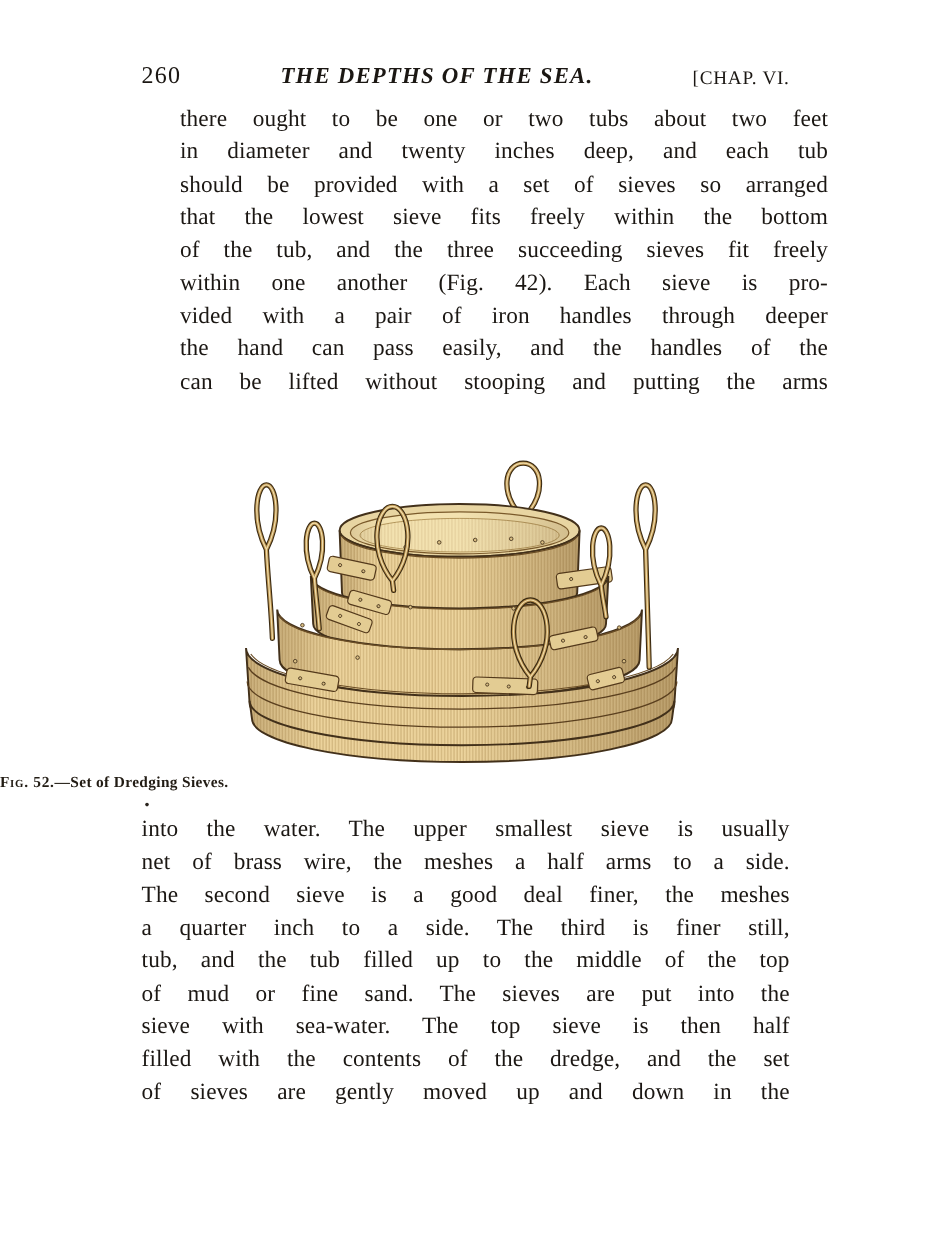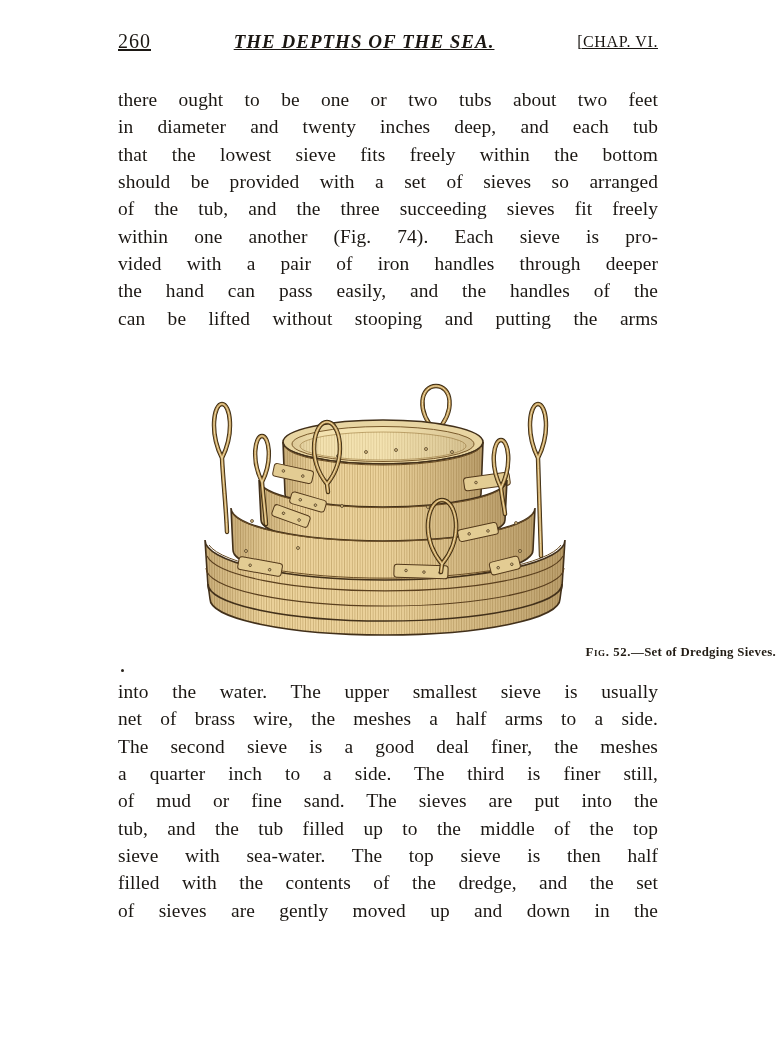--- a/index.html
+++ b/index.html
@@ -2,39 +2,39 @@
 <html><head>
 <meta charset="utf-8">
 <style>
   html,body{margin:0;padding:0;}
   body{
     width:776px;height:1050px;position:relative;overflow:hidden;
     background:#ffffff;color:#1b1713;
     font-family:"Liberation Serif","DejaVu Serif",serif;
   }
   .page-header{
-    position:absolute;left:118px;top:30px;width:540px;
-    display:flex;align-items:center;text-decoration:underline;
+    position:absolute;left:118px;top:52px;width:540px;
+    display:flex;align-items:flex-end;
   }
   .page-number{font-size:20px;letter-spacing:1px;}
   .running-title{
     flex:1;text-align:center;font-style:italic;font-weight:bold;
     font-size:19px;letter-spacing:1px;
   }
   .chapter-ref{font-size:16px;letter-spacing:0.6px;}
   .body-block{position:absolute;left:118px;width:540px;font-size:19.4px;line-height:27.35px;}
-  #para1{top:86px;}
+  #para1{top:86px;margin-left:32px;}
   #para2{top:678px;}
   .tline{
     text-align:justify;text-align-last:justify;
     height:27.35px;word-spacing:0.09em;letter-spacing:0.1px;
   }
   .fig-wrap{position:absolute;left:190px;top:374px;width:390px;height:264px;}
   .fig-caption{
-    position:absolute;left:0;top:645px;width:776px;text-align:right;
+    position:absolute;left:0;top:645px;width:776px;text-align:left;
     font-size:12.8px;font-weight:600;letter-spacing:0.3px;color:#221c14;
   }
   .fig-caption .figlabel{font-variant:small-caps;letter-spacing:0.6px;}
   .stray-dot{
     position:absolute;left:121px;top:669px;width:3.4px;height:3.4px;
     border-radius:50%;background:#2a241d;
   }
   
   .ho{fill:none;stroke:#3a2a12;stroke-width:4.4;stroke-linecap:round;}
   .hm{fill:none;stroke:#bb9350;stroke-width:2.6;stroke-linecap:round;}
@@ -50,24 +50,24 @@
 
 <div class="page-header">
   <span class="page-number">260</span>
   <span class="running-title">THE DEPTHS OF THE SEA.</span>
   <span class="chapter-ref">[CHAP. VI.</span>
 </div>
 
 <div class="body-block" id="para1">
   <div class="tline">there ought to be one or two tubs about two feet</div>
   <div class="tline">in diameter and twenty inches deep, and each tub</div>
+  <div class="tline">should be provided with a set of sieves so arranged</div>
   <div class="tline">that the lowest sieve fits freely within the bottom</div>
-  <div class="tline">should be provided with a set of sieves so arranged</div>
   <div class="tline">of the tub, and the three succeeding sieves fit freely</div>
-  <div class="tline">within one another (Fig. 74).  Each sieve is pro-</div>
+  <div class="tline">within one another (Fig. 42).  Each sieve is pro-</div>
   <div class="tline">vided with a pair of iron handles through deeper</div>
   <div class="tline">the hand can pass easily, and the handles of the</div>
   <div class="tline">can be lifted without stooping and putting the arms</div>
 </div>
 
 <div class="fig-wrap">
 <svg width="390" height="264" viewBox="190 374 390 264" xmlns="http://www.w3.org/2000/svg">
   <defs>
     <pattern id="ph" patternUnits="userSpaceOnUse" width="2.6" height="6">
       <rect width="2.6" height="6" fill="#ecd39c"></rect>
@@ -232,18 +232,18 @@
   <span class="figlabel">Fig. 52.</span><span>—Set of Dredging Sieves.</span>
 </div>
 
 <div class="stray-dot"></div>
 
 <div class="body-block" id="para2">
   <div class="tline">into the water.  The upper smallest sieve is usually</div>
   <div class="tline">net of brass wire, the meshes a half arms to a side.</div>
   <div class="tline">The second sieve is a good deal finer, the meshes</div>
   <div class="tline">a quarter inch to a side.  The third is finer still,</div>
+  <div class="tline">tub, and the tub filled up to the middle of the top</div>
   <div class="tline">of mud or fine sand.  The sieves are put into the</div>
-  <div class="tline">tub, and the tub filled up to the middle of the top</div>
   <div class="tline">sieve with sea-water.  The top sieve is then half</div>
   <div class="tline">filled with the contents of the dredge, and the set</div>
   <div class="tline">of sieves are gently moved up and down in the</div>
 </div>
 
 </body></html>

